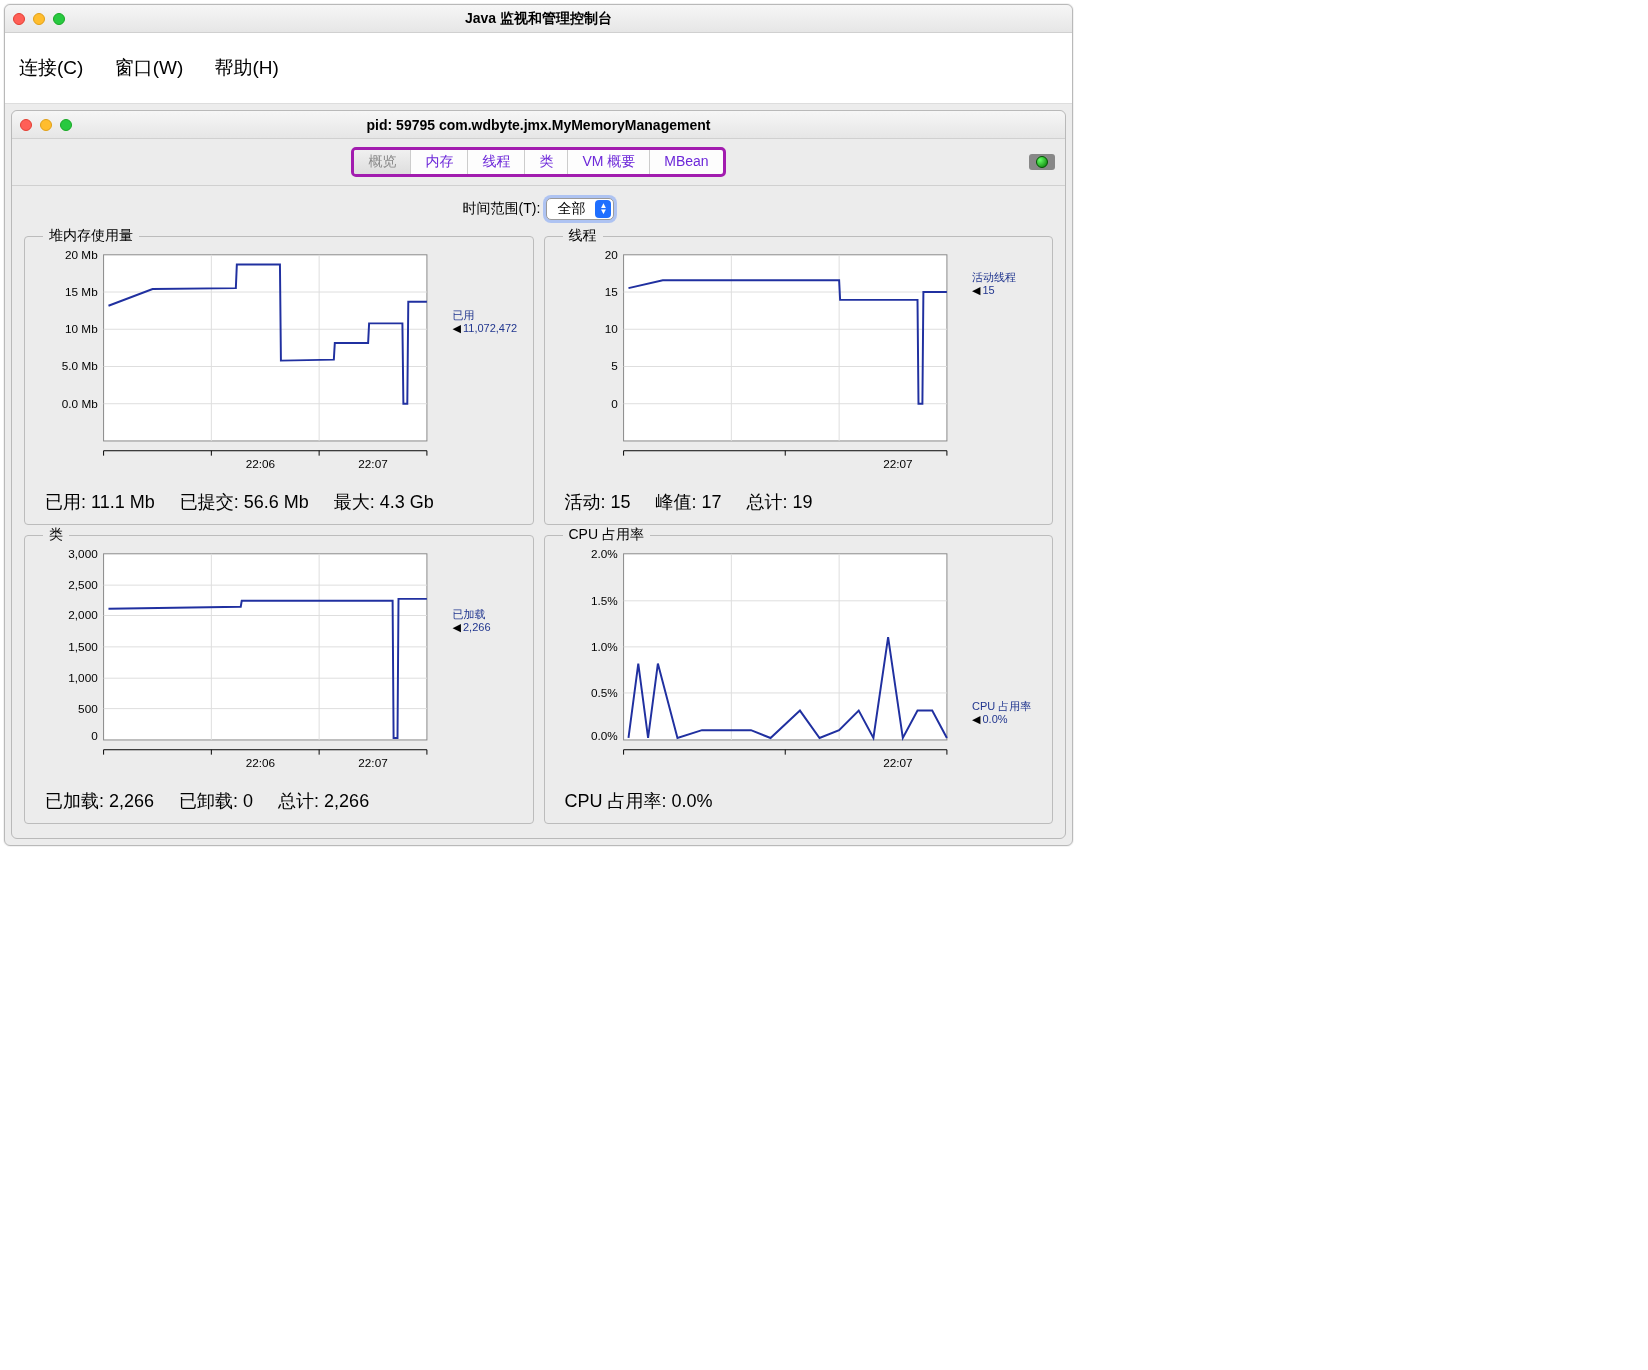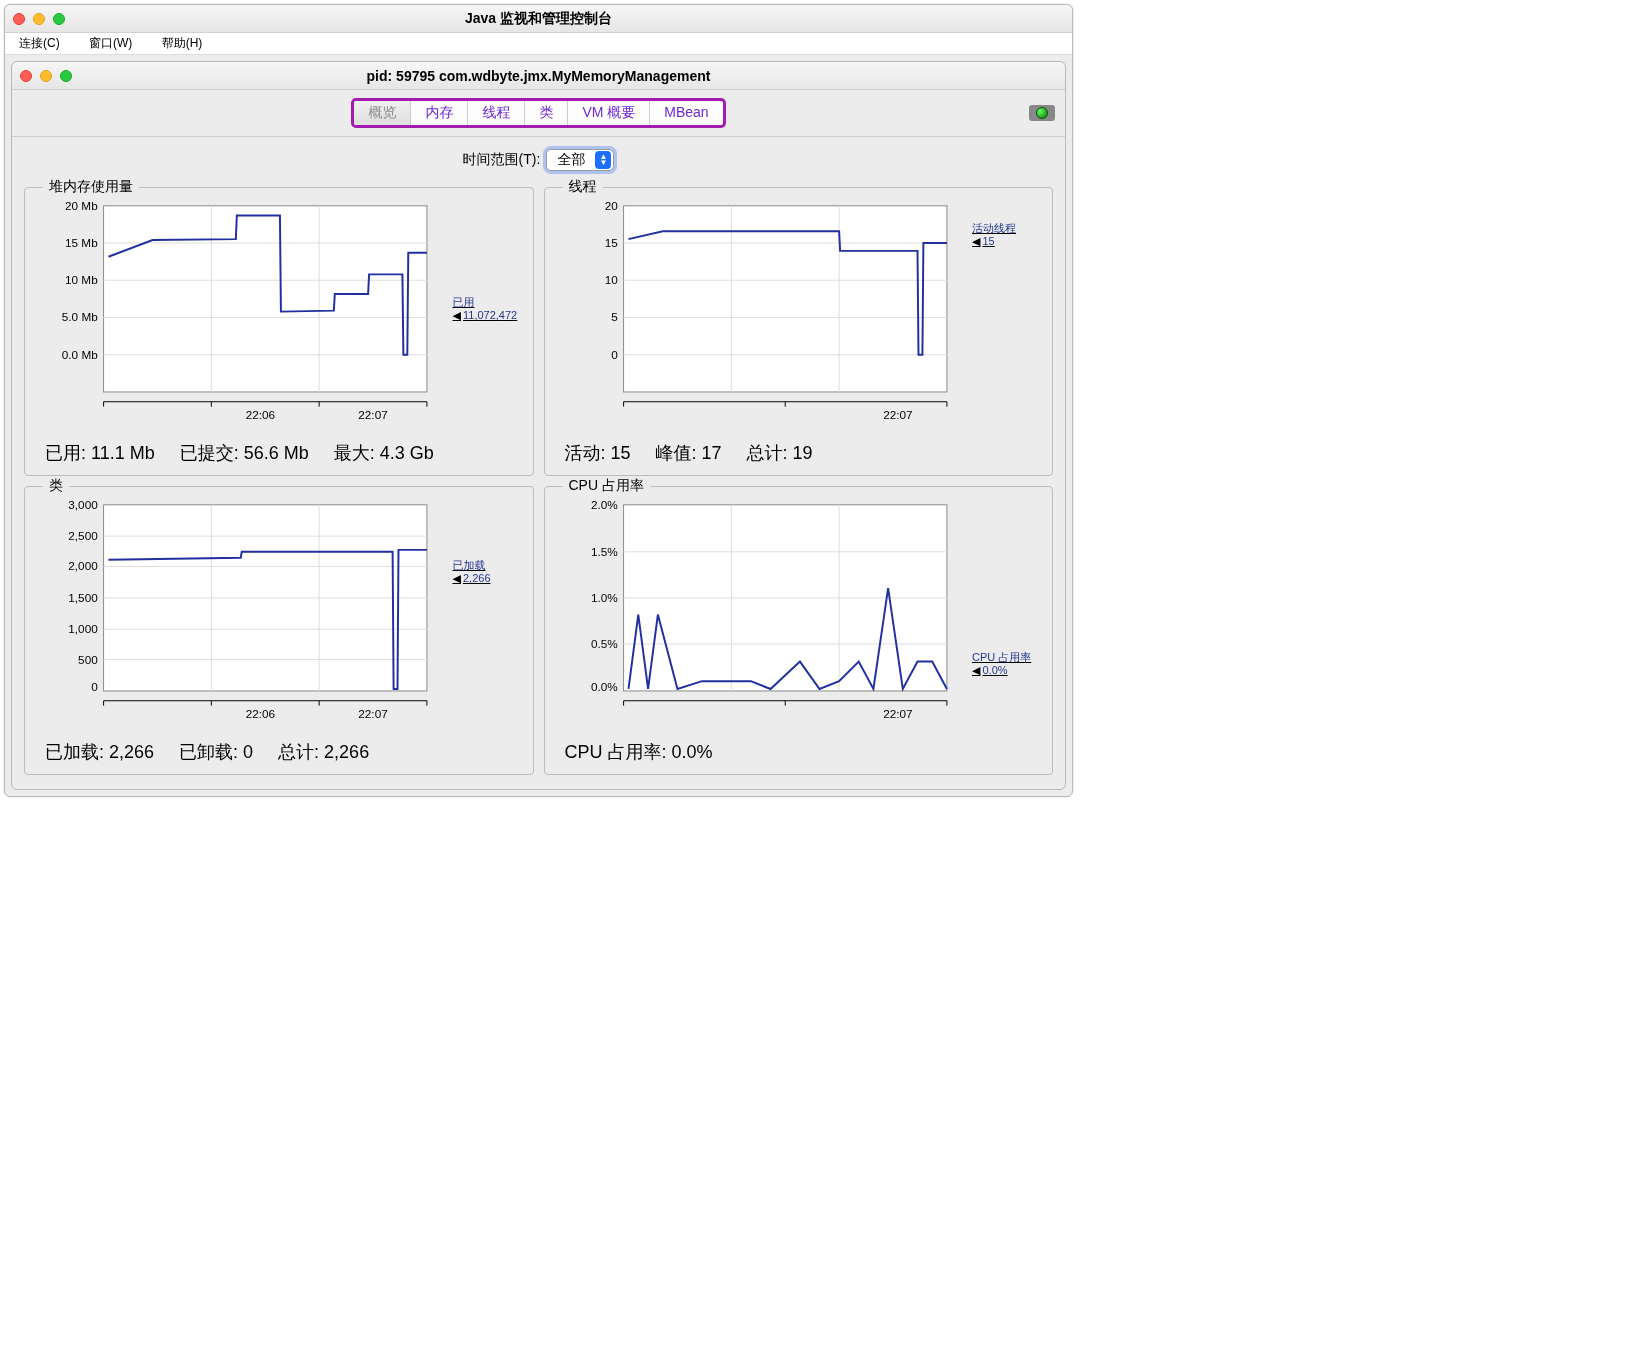--- a/index.html
+++ b/index.html
@@ -43,22 +43,22 @@
   .titlebar .title {
     position: absolute;
     left: 0; right: 0;
     text-align: center;
     font-weight: 600;
     font-size: 14px;
     pointer-events: none;
   }
   .menubar {
     background: #fff;
-    padding: 2px 14px;
-    font-size: 12px;
+    padding: 22px 14px;
+    font-size: 19px;
     border-bottom: 1px solid #ddd;
   }
   .menubar span { margin-right: 26px; cursor: default; }
   .inner-window {
     margin: 6px;
     background: #ececec;
     border: 1px solid #b9b9b9;
     border-radius: 6px;
   }
   .tab-toolbar {
@@ -148,31 +148,30 @@
     top: -10px;
     left: 18px;
     background: #ececec;
     padding: 0 6px;
     font-size: 14px;
   }
   .chart-row {
     display: flex;
     align-items: flex-start;
     gap: 6px;
-    text-decoration: underline;
   }
   .chart-wrap {
     flex: 1;
     background: #ececec;
   }
   .side-marker {
     color: #21368f;
     font-size: 11px;
     line-height: 1.2;
-    margin-top: 100px;
+    margin-top: 64px;
     min-width: 70px;
   }
   .side-marker .arrow { color: #000; margin-right: 2px; }
   svg.chart {
     width: 100%;
     height: auto;
     display: block;
   }
   .panel-stats {
     text-align: left;

